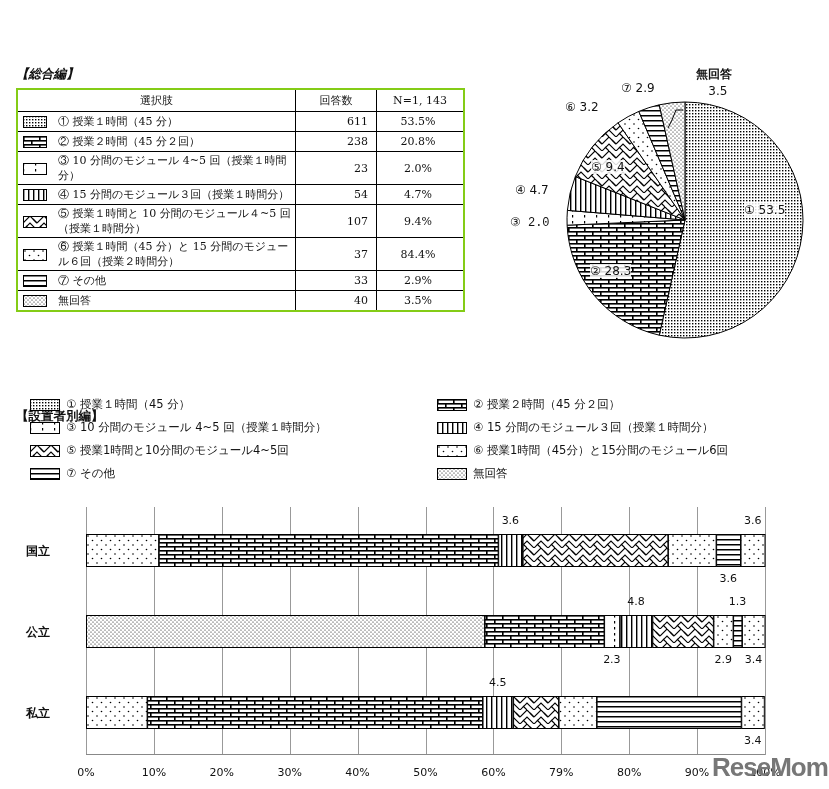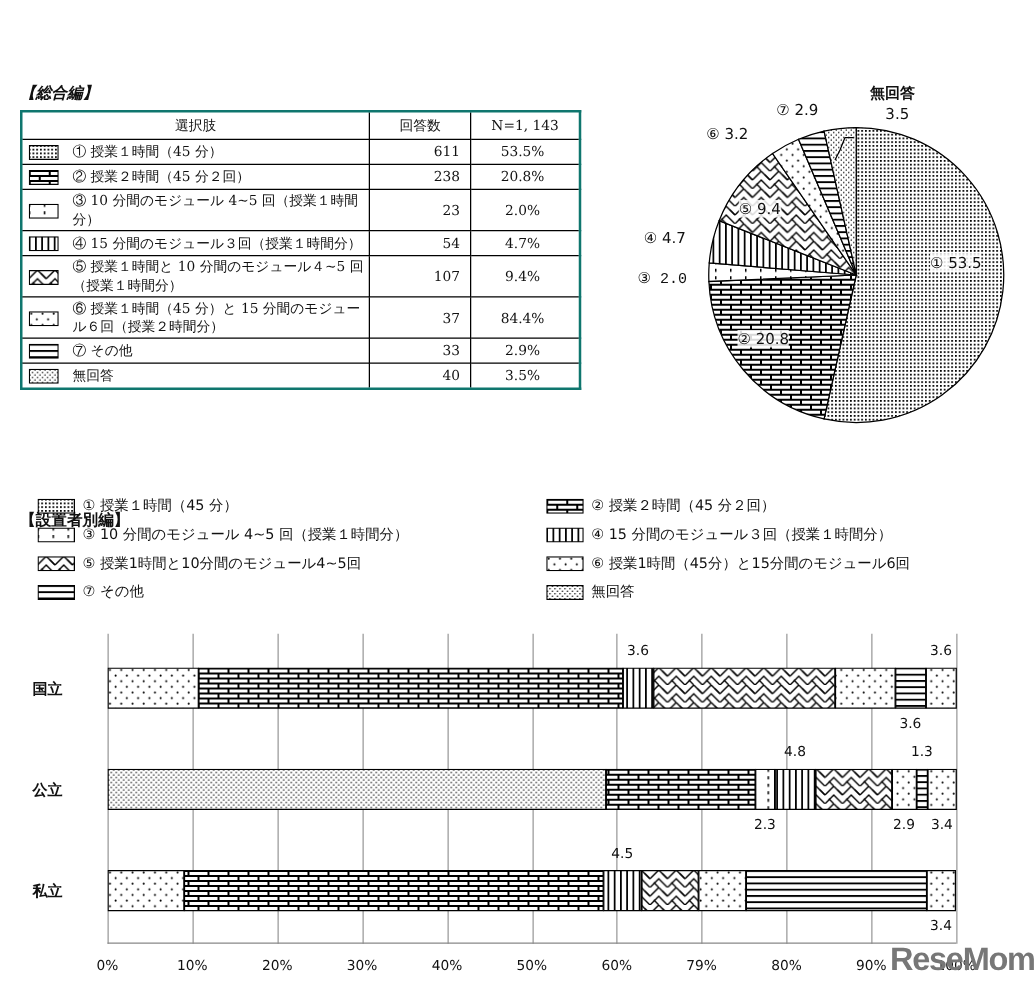--- a/index.html
+++ b/index.html
@@ -2,21 +2,21 @@
 <html><head>
 <meta charset="utf-8">
 <style>
   html, body { margin:0; padding:0; background:#fff; }
   body { width:829px; height:789px; position:relative; overflow:hidden;
          font-family:"DejaVu Sans", "Liberation Sans", sans-serif; color:#111; }
   .abs { position:absolute; }
   .section-title { font-size:12.5px; font-weight:bold; }
   
   table.summary { position:absolute; left:16px; top:88px; width:449px; border-collapse:collapse;
-                  border:2px solid #0f766e; font-family:"DejaVu Serif","Liberation Serif",serif; font-size:11px; }
+                  border:2px solid #84cc16; font-family:"DejaVu Serif","Liberation Serif",serif; font-size:11px; }
   table.summary td, table.summary th { border:1px solid #000; padding:1px 4px; line-height:15px; }
   table.summary th { font-weight:normal; text-align:center; height:19px; }
   table.summary td.sw { width:28px; padding:2px 3px; text-align:center; border-right:none; }
   table.summary td.label { border-left:none; padding-left:6px; }
   table.summary td.num { text-align:right; width:68px; padding-right:8px; }
   table.summary td.pct { text-align:center; width:74px; padding-right:8px; }
   .legend-item { position:absolute; display:flex; align-items:center; font-size:11.5px; }
   .bar-label { position:absolute; font-size:11px; transform:translateX(-50%); white-space:nowrap; }
   .inbar { background:#fff; padding:0 2px; }
   .axis-tick { position:absolute; font-size:11px; transform:translateX(-50%); }
@@ -153,21 +153,21 @@
     <path d="M125 125 L99.25909751520798 240.1581779087722 A118 118 0 0 1 7.114113707981289 130.18823796150807 Z" fill="url(#p-brick)" stroke="#000" stroke-width="1"></path>
     <path d="M125 125 L7.114113707981289 130.18823796150807 A118 118 0 0 1 7.393420491984472 115.3723078349574 Z" fill="url(#p-dashed-vertical)" stroke="#000" stroke-width="1"></path>
     <path d="M125 125 L7.393420491984472 115.3723078349574 A118 118 0 0 1 15.286374665186358 81.56130278320796 Z" fill="url(#p-vertical-lines)" stroke="#000" stroke-width="1"></path>
     <path d="M125 125 L15.286374665186358 81.56130278320796 A118 118 0 0 1 58.06226400304273 27.82315347984556 Z" fill="url(#p-zigzag)" stroke="#000" stroke-width="1"></path>
     <path d="M125 125 L58.06226400304273 27.82315347984556 A118 118 0 0 1 78.8179073132101 16.412642010827312 Z" fill="url(#p-sparse-dots)" stroke="#000" stroke-width="1"></path>
     <path d="M125 125 L78.8179073132101 16.412642010827312 A118 118 0 0 1 99.259097515208 9.841822091227797 Z" fill="url(#p-horizontal-lines)" stroke="#000" stroke-width="1"></path>
     <path d="M125 125 L99.259097515208 9.841822091227797 A118 118 0 0 1 124.99999999999997 7 Z" fill="url(#p-fine-dots)" stroke="#000" stroke-width="1"></path>
   </svg>
 <div id="pie-labels">
     <div class="pie-label" style="left: 744px; top: 203px; background: rgba(255, 255, 255, 0.85);">① 53.5</div>
-    <div class="pie-label" style="left: 590px; top: 264px; background: rgba(255, 255, 255, 0.85);">② 20.8</div>
+    <div class="pie-label" style="left: 590px; top: 264px; background: rgba(255, 255, 255, 0.85);">② 28.3</div>
     <div class="pie-label" style="left: 510px; top: 215px; font-family: Liberation Mono, monospace;">③ 2.0</div>
     <div class="pie-label" style="left: 515px; top: 183px;">④ 4.7</div>
     <div class="pie-label" style="left: 591px; top: 160px; background: rgba(255, 255, 255, 0.85);">⑤ 9.4</div>
     <div class="pie-label" style="left: 565px; top: 100px;">⑥ 3.2</div>
     <div class="pie-label" style="left: 621px; top: 81px;">⑦ 2.9</div>
     <div class="pie-label" style="left: 696px; top: 66px; text-align: center; line-height: 17px;"><span style="font-weight:bold">無回答</span><br>&nbsp;&nbsp;3.5</div>
   </div>
 <svg class="abs" width="829" height="130" style="left:0;top:60px;pointer-events:none;">
   <path d="M625 131 L636 131 L659 155" stroke="#000" fill="none" stroke-width="1"></path>
   <path d="M683 50 L676 50 L672 60 L668 68" stroke="#000" fill="none" stroke-width="1"></path>

